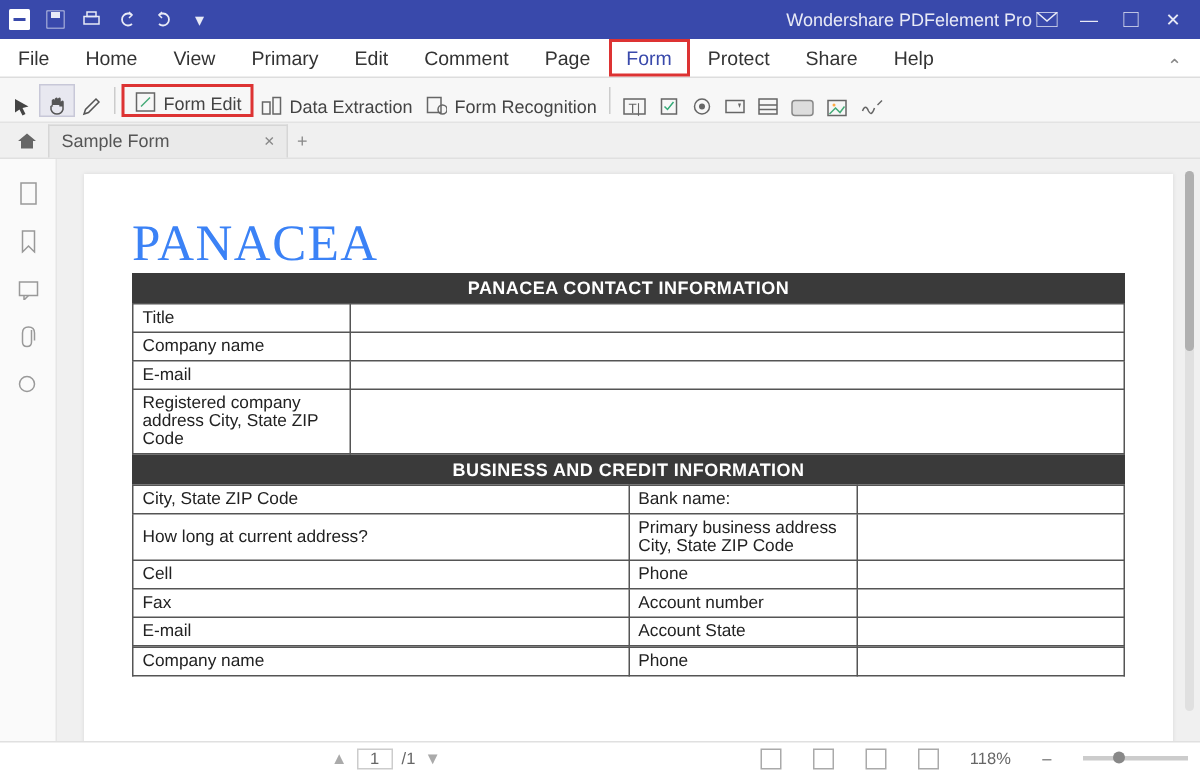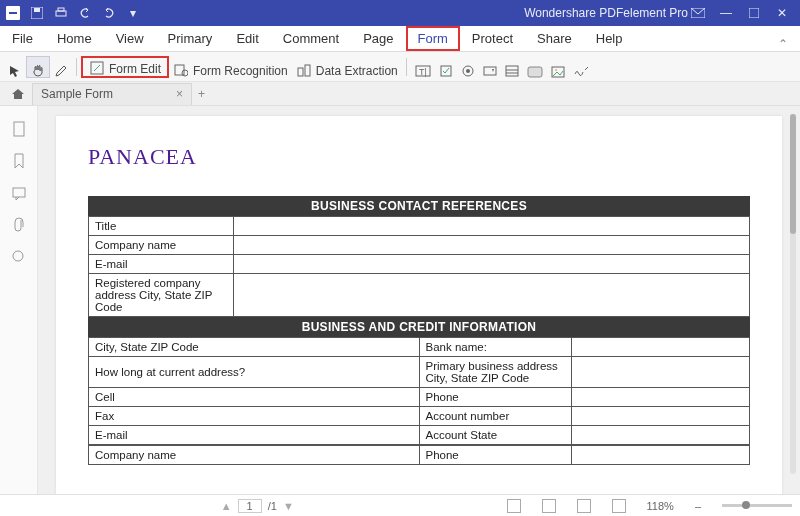--- a/index.html
+++ b/index.html
@@ -31,21 +31,21 @@
 
   .workspace { display: flex; height: calc(516px - 26px - 26px - 30px - 24px - 22px); }
   .sidepanel { width: 38px; background: #fafafa; border-right: 1px solid #e6e6e6; display: flex; flex-direction: column; align-items: center; gap: 14px; padding-top: 14px; color: #999; }
   .sidepanel .sico { width: 18px; height: 18px; display: flex; align-items: center; justify-content: center; cursor: pointer; }
 
   .doc-area { flex: 1; background: #f0f0f0; position: relative; overflow: hidden; }
   .page { background: #fff; margin: 10px 18px 0 18px; height: 100%; padding: 28px 32px 0 32px; overflow: hidden; box-shadow: 0 0 3px rgba(0,0,0,0.1); }
   .scrollbar { position: absolute; right: 4px; top: 8px; width: 6px; height: 360px; background: #e0e0e0; border-radius: 3px; }
   .scrollbar .thumb { width: 6px; height: 120px; background: #b0b0b0; border-radius: 3px; }
 
-  .doc-title { font-family: Georgia, "Times New Roman", serif; font-size: 22px; color: #4c1d95; letter-spacing: 1px; margin-bottom: 26px; font-weight: 400;}
+  .doc-title { font-family: Georgia, "Times New Roman", serif; font-size: 34px; color: #3b82f6; letter-spacing: 1px; margin-bottom: 0; font-weight: 400;}
   .sec-header { background: #3a3a3a; color: #fff; font-weight: 600; font-size: 12px; text-align: center; padding: 3px 0; letter-spacing: 0.3px;}
   table.form { width: 100%; border-collapse: collapse; }
   table.form td { border: 1px solid #555; font-size: 11.5px; padding: 3px 6px; vertical-align: middle; height: 18px; color: #222;}
   .w1 { width: 22%; }
   .w2 { width: 50%; }
   .w3 { width: 23%; }
 
   .statusbar { height: 22px; background: #fff; border-top: 1px solid #e0e0e0; display: flex; align-items: center; font-size: 11px; color: #666; padding: 0 8px; }
   .statusbar .center { flex: 1; display: flex; justify-content: center; align-items: center; gap: 6px;}
   .statusbar .right { display: flex; align-items: center; gap: 21px;}
@@ -147,34 +147,34 @@
       <svg width="14" height="14">
           <rect x="1" y="1" width="12" height="12" fill="none" stroke="#666"></rect>
           <path d="M4 10 L10 4" stroke="#4a7"></path>
         </svg>
     </span>
     <span>Form Edit</span>
   </div>
   <div class="tbtn">
     <span class="ico">
       <svg width="14" height="14">
+          <rect x="1" y="5" width="5" height="8" fill="none" stroke="#666"></rect>
+          <rect x="8" y="2" width="5" height="11" fill="none" stroke="#666"></rect>
+        </svg>
+    </span>
+    <span>Data Extraction</span>
+  </div>
+  <div class="tbtn">
+    <span class="ico">
+      <svg width="14" height="14">
           <rect x="1" y="2" width="9" height="10" fill="none" stroke="#666"></rect>
           <circle cx="11" cy="10" r="3" fill="none" stroke="#666"></circle>
         </svg>
     </span>
     <span>Form Recognition</span>
-  </div>
-  <div class="tbtn">
-    <span class="ico">
-      <svg width="14" height="14">
-          <rect x="1" y="5" width="5" height="8" fill="none" stroke="#666"></rect>
-          <rect x="8" y="2" width="5" height="11" fill="none" stroke="#666"></rect>
-        </svg>
-    </span>
-    <span>Data Extraction</span>
   </div>
   <div class="sep"></div>
   <div class="tbtn">
       <svg width="16" height="14">
         <rect x="1" y="2" width="14" height="10" fill="none" stroke="#666"></rect>
         <text x="4" y="11" font-size="9" fill="#666">T|</text>
       </svg>
     </div>
   <div class="tbtn">
       <svg width="14" height="14">
@@ -261,21 +261,21 @@
         <svg width="14" height="14">
           <circle cx="6" cy="6" r="5" fill="none" stroke="#999"></circle>
         </svg>
       </div>
   </div>
 
   <div class="doc-area">
     <div class="page">
       <div class="doc-title">PANACEA</div>
 
-      <div class="sec-header">BUSINESS CONTACT REFERENCES</div>
+      <div class="sec-header">PANACEA CONTACT INFORMATION</div>
       <table class="form">
         <tbody>
             <tr>
               <td class="w1">Title</td>
               <td></td>
             </tr>
         <tr>
               <td>Company name</td>
               <td></td>
             </tr>

